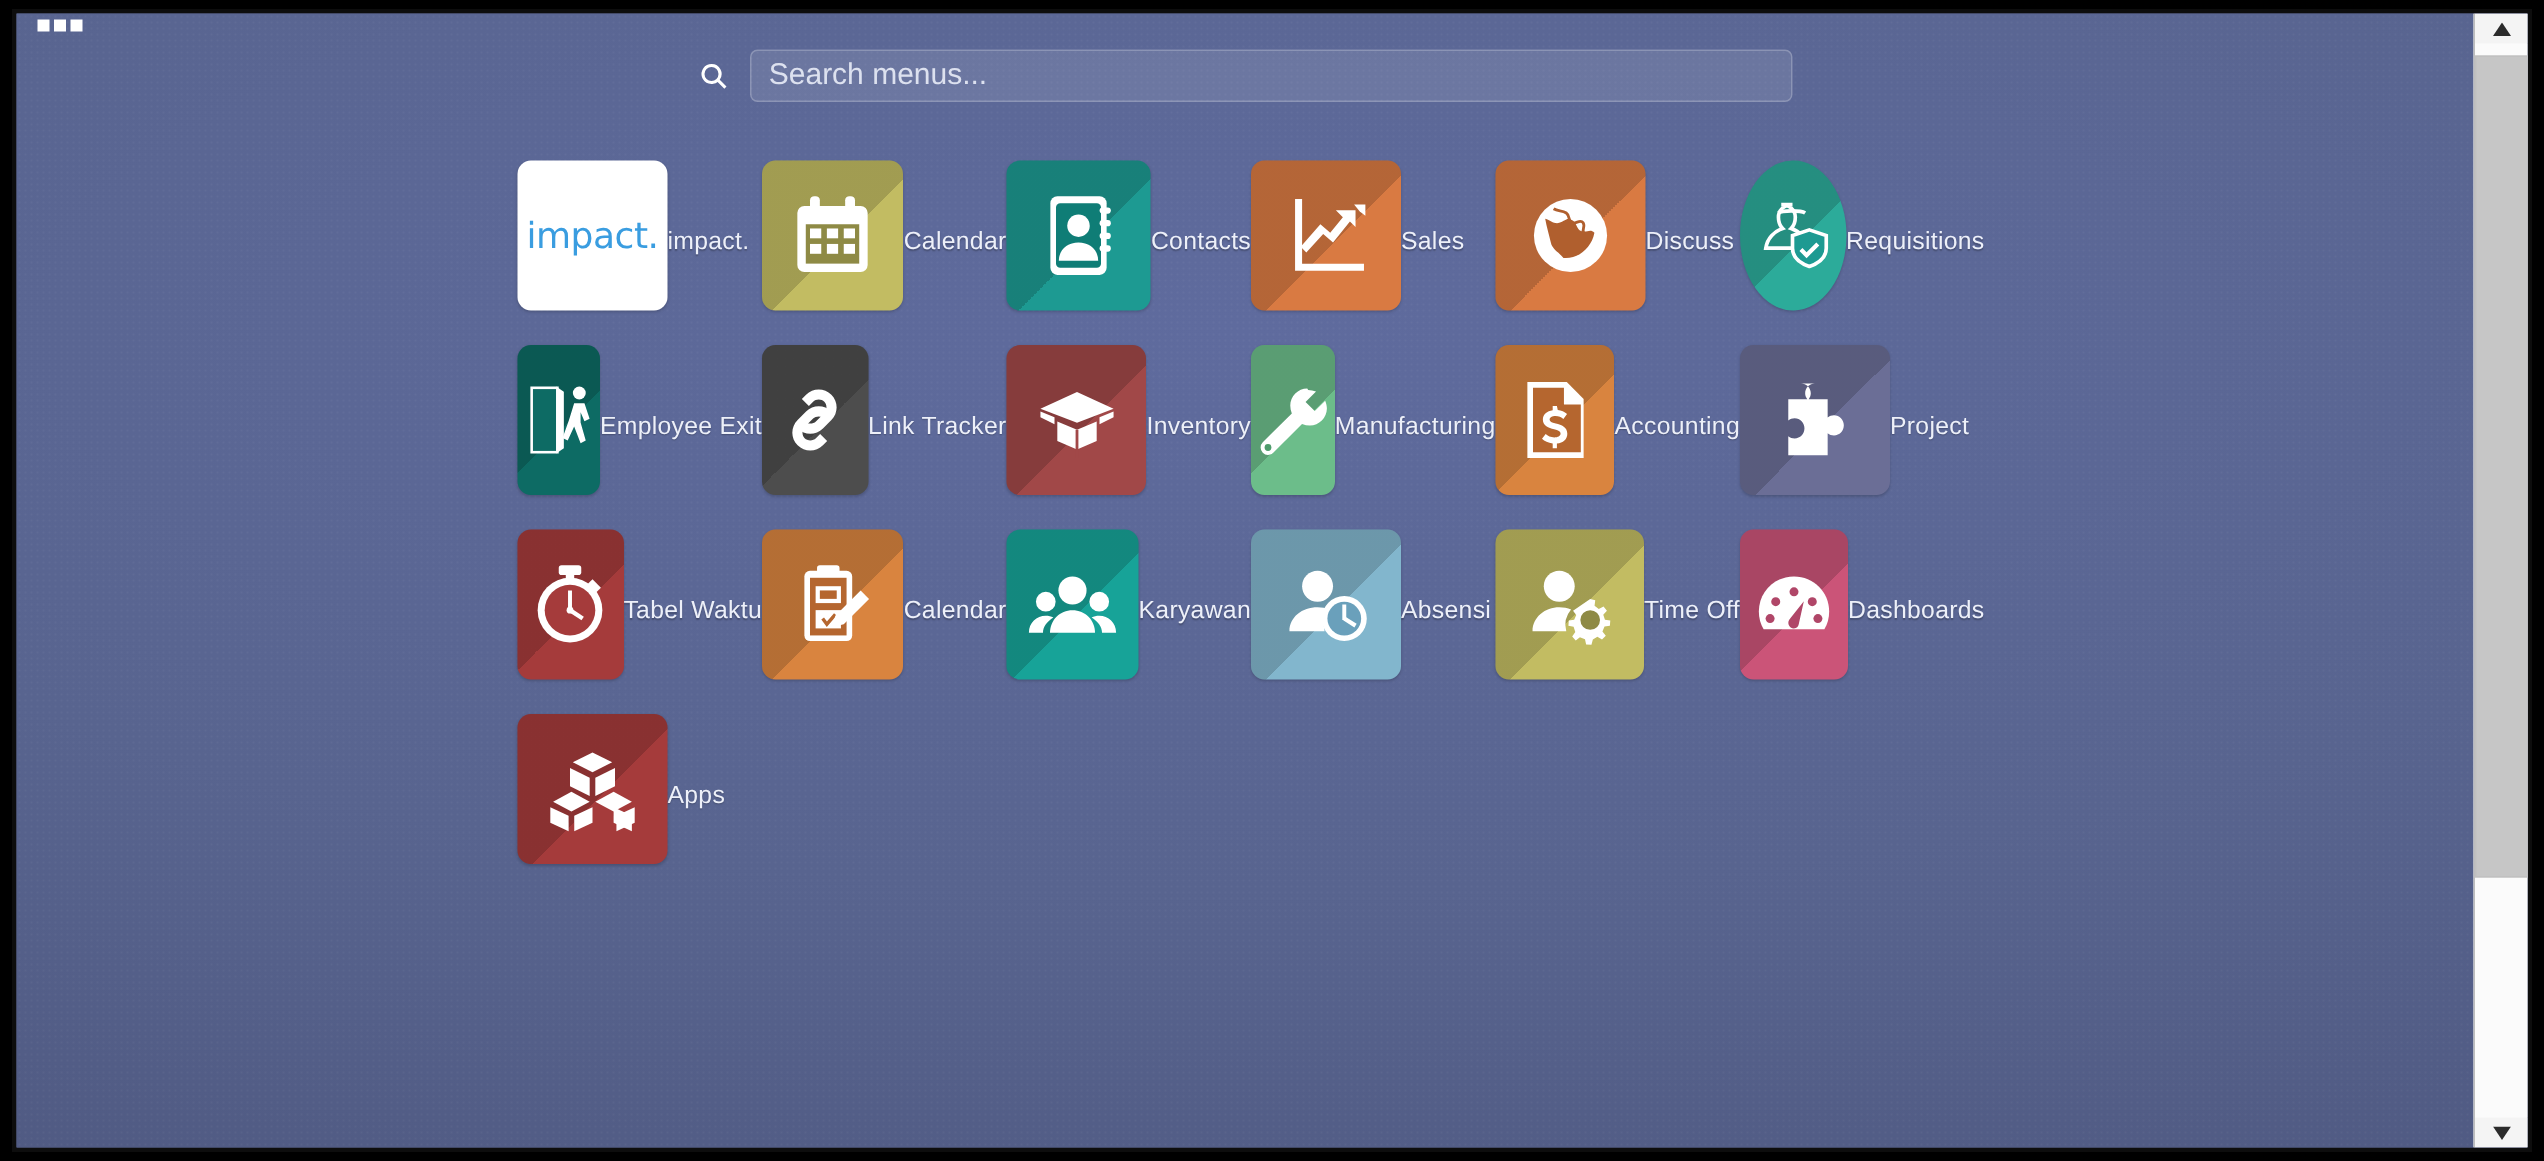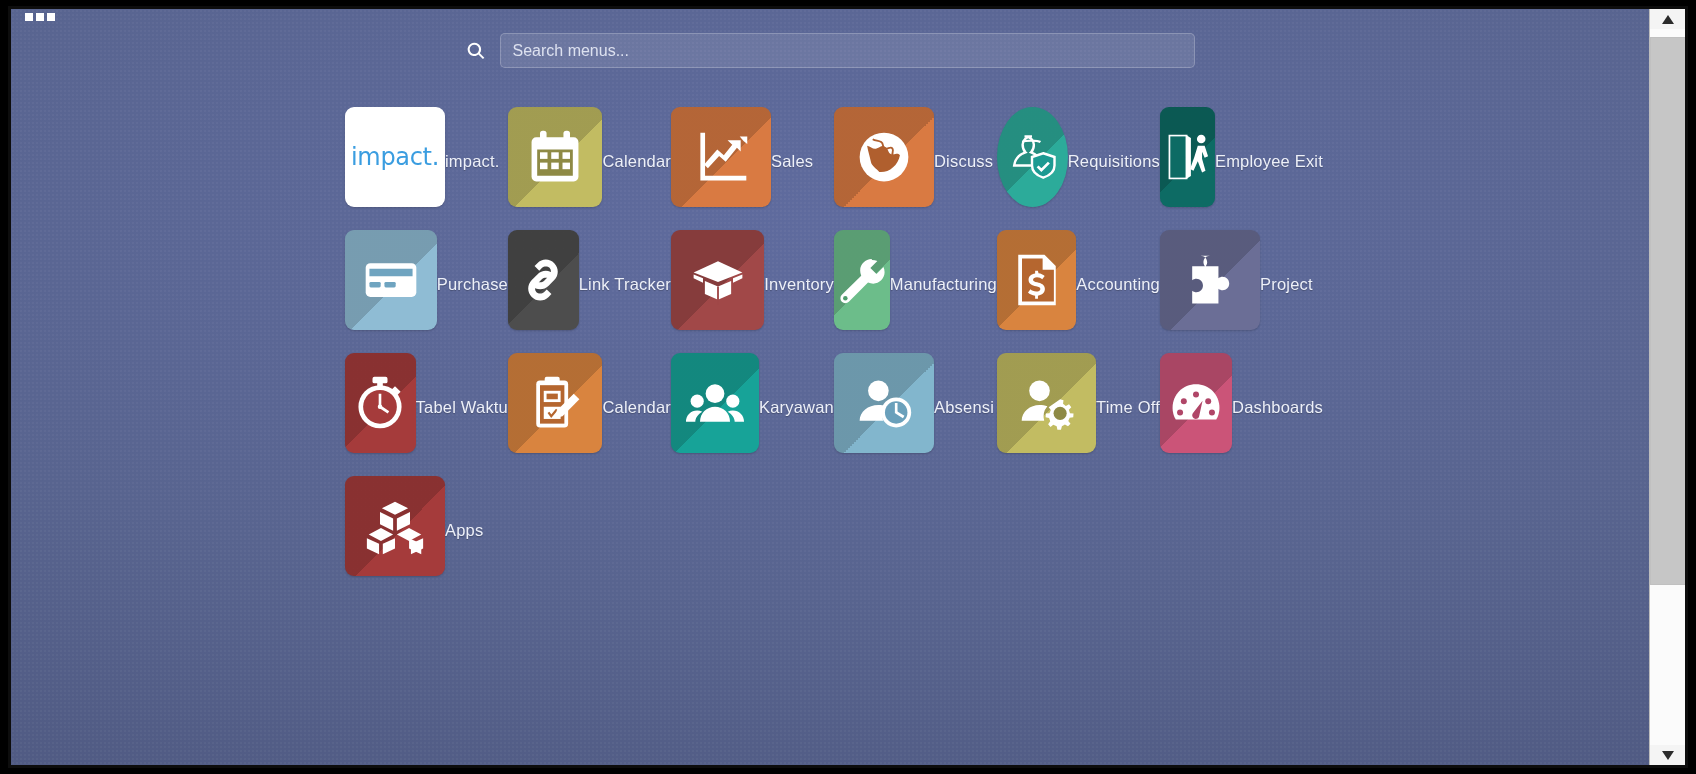--- a/index.html
+++ b/index.html
@@ -54,21 +54,21 @@
     gap: 14px;
     z-index: 5;
   }
   #search-icon { width: 20px; height: 20px; flex: 0 0 auto; }
   #search-input {
     width: 695px; height: 35px;
     background: rgba(255,255,255,0.10);
     border: 1px solid rgba(255,255,255,0.22);
     border-radius: 5px;
     color: #f2f4fb;
-    font-size: 16px;
+    font-size: 20px;
     font-family: "Liberation Sans", sans-serif;
     padding: 0 12px;
     outline: none;
     caret-color: #ffffff;
   }
   #search-input::placeholder { color: #e3e7f4; opacity: .95; }
 
   
   #app-grid {
     position: absolute;
@@ -195,20 +195,37 @@
                 <rect x="40" y="27" width="8" height="7"></rect>
                 <rect x="16" y="38" width="8" height="7"></rect>
                 <rect x="28" y="38" width="8" height="7"></rect>
                 <rect x="40" y="38" width="8" height="7"></rect>
               </g>
             </svg>
           </div>
           <div class="label">Calendar</div>
         </div>
         <div class="app">
+          <div class="tile" style="background: rgb(29, 154, 146);">
+            <svg viewBox="0 0 64 64">
+              <rect x="12" y="4" width="40" height="56" rx="5"></rect>
+              <rect x="16" y="9" width="32" height="46" rx="3" fill="#0f7d76"></rect>
+              <circle cx="32" cy="25" r="8" fill="#ffffff"></circle>
+              <path d="M18 50c0-8 6.3-13 14-13s14 5 14 13z" fill="#ffffff"></path>
+              <g fill="#ffffff">
+                <rect x="47" y="12" width="8" height="4.5" rx="2.2"></rect>
+                <rect x="47" y="21" width="8" height="4.5" rx="2.2"></rect>
+                <rect x="47" y="30" width="8" height="4.5" rx="2.2"></rect>
+                <rect x="47" y="39" width="8" height="4.5" rx="2.2"></rect>
+              </g>
+            </svg>
+          </div>
+          <div class="label">Contacts</div>
+        </div>
+        <div class="app">
           <div class="tile" style="background: rgb(217, 122, 66);">
             <svg viewBox="0 0 64 64">
               <path d="M10 6h5v46h44v5H10z"></path>
               <path d="M18 44l12-13 7 6 12-15 4 4V14H39l5 5-9 11-7-6-14 16z"></path>
               <path d="M52 10h8v8l-4-3z"></path>
             </svg>
           </div>
           <div class="label">Sales</div>
         </div>
         <div class="app">
@@ -237,31 +254,20 @@
             <svg viewBox="0 0 64 64">
               <path d="M10 6h22v52H10z"></path>
               <rect x="12" y="8" width="18" height="48" fill="#0d6b64"></rect>
               <path d="M30 6l6 4v44l-6 4z"></path>
               <circle cx="27" cy="33" r="2.2" fill="#0d6b64"></circle>
               <circle cx="48" cy="11" r="5"></circle>
               <path d="M44 19h8l4 12-4 2-3-7v8l4 14-4 2-5-13-5 11-4-2 5-14z"></path>
             </svg>
           </div>
           <div class="label">Employee Exit</div>
-        </div>
-        <div class="app">
-          <div class="tile" style="background: rgb(143, 188, 212);">
-            <svg viewBox="0 0 64 64">
-              <rect x="5" y="14" width="54" height="36" rx="5"></rect>
-              <rect x="9" y="20" width="46" height="8" fill="#6fa4c0"></rect>
-              <rect x="9" y="34" width="12" height="6" rx="1.5" fill="#6fa4c0"></rect>
-              <rect x="25" y="34" width="12" height="6" rx="1.5" fill="#6fa4c0"></rect>
-            </svg>
-          </div>
-          <div class="label">Purchase</div>
         </div>
         <div class="app">
           <div class="tile" style="background: rgb(77, 77, 77);">
             <svg viewBox="0 0 64 64">
               <path d="M26 14c5-5 13-5 18 0s5 13 0 18l-6 6c-5 5-13 5-18 0l5-5c2 2 6 2 8 0l6-6c2-2 2-6 0-8s-6-2-8 0l-3 3-5-5z"></path>
               <path d="M38 50c-5 5-13 5-18 0s-5-13 0-18l6-6c5-5 13-5 18 0l-5 5c-2-2-6-2-8 0l-6 6c-2 2-2 6 0 8s6 2 8 0l3-3 5 5z"></path>
             </svg>
           </div>
           <div class="label">Link Tracker</div>
         </div>

